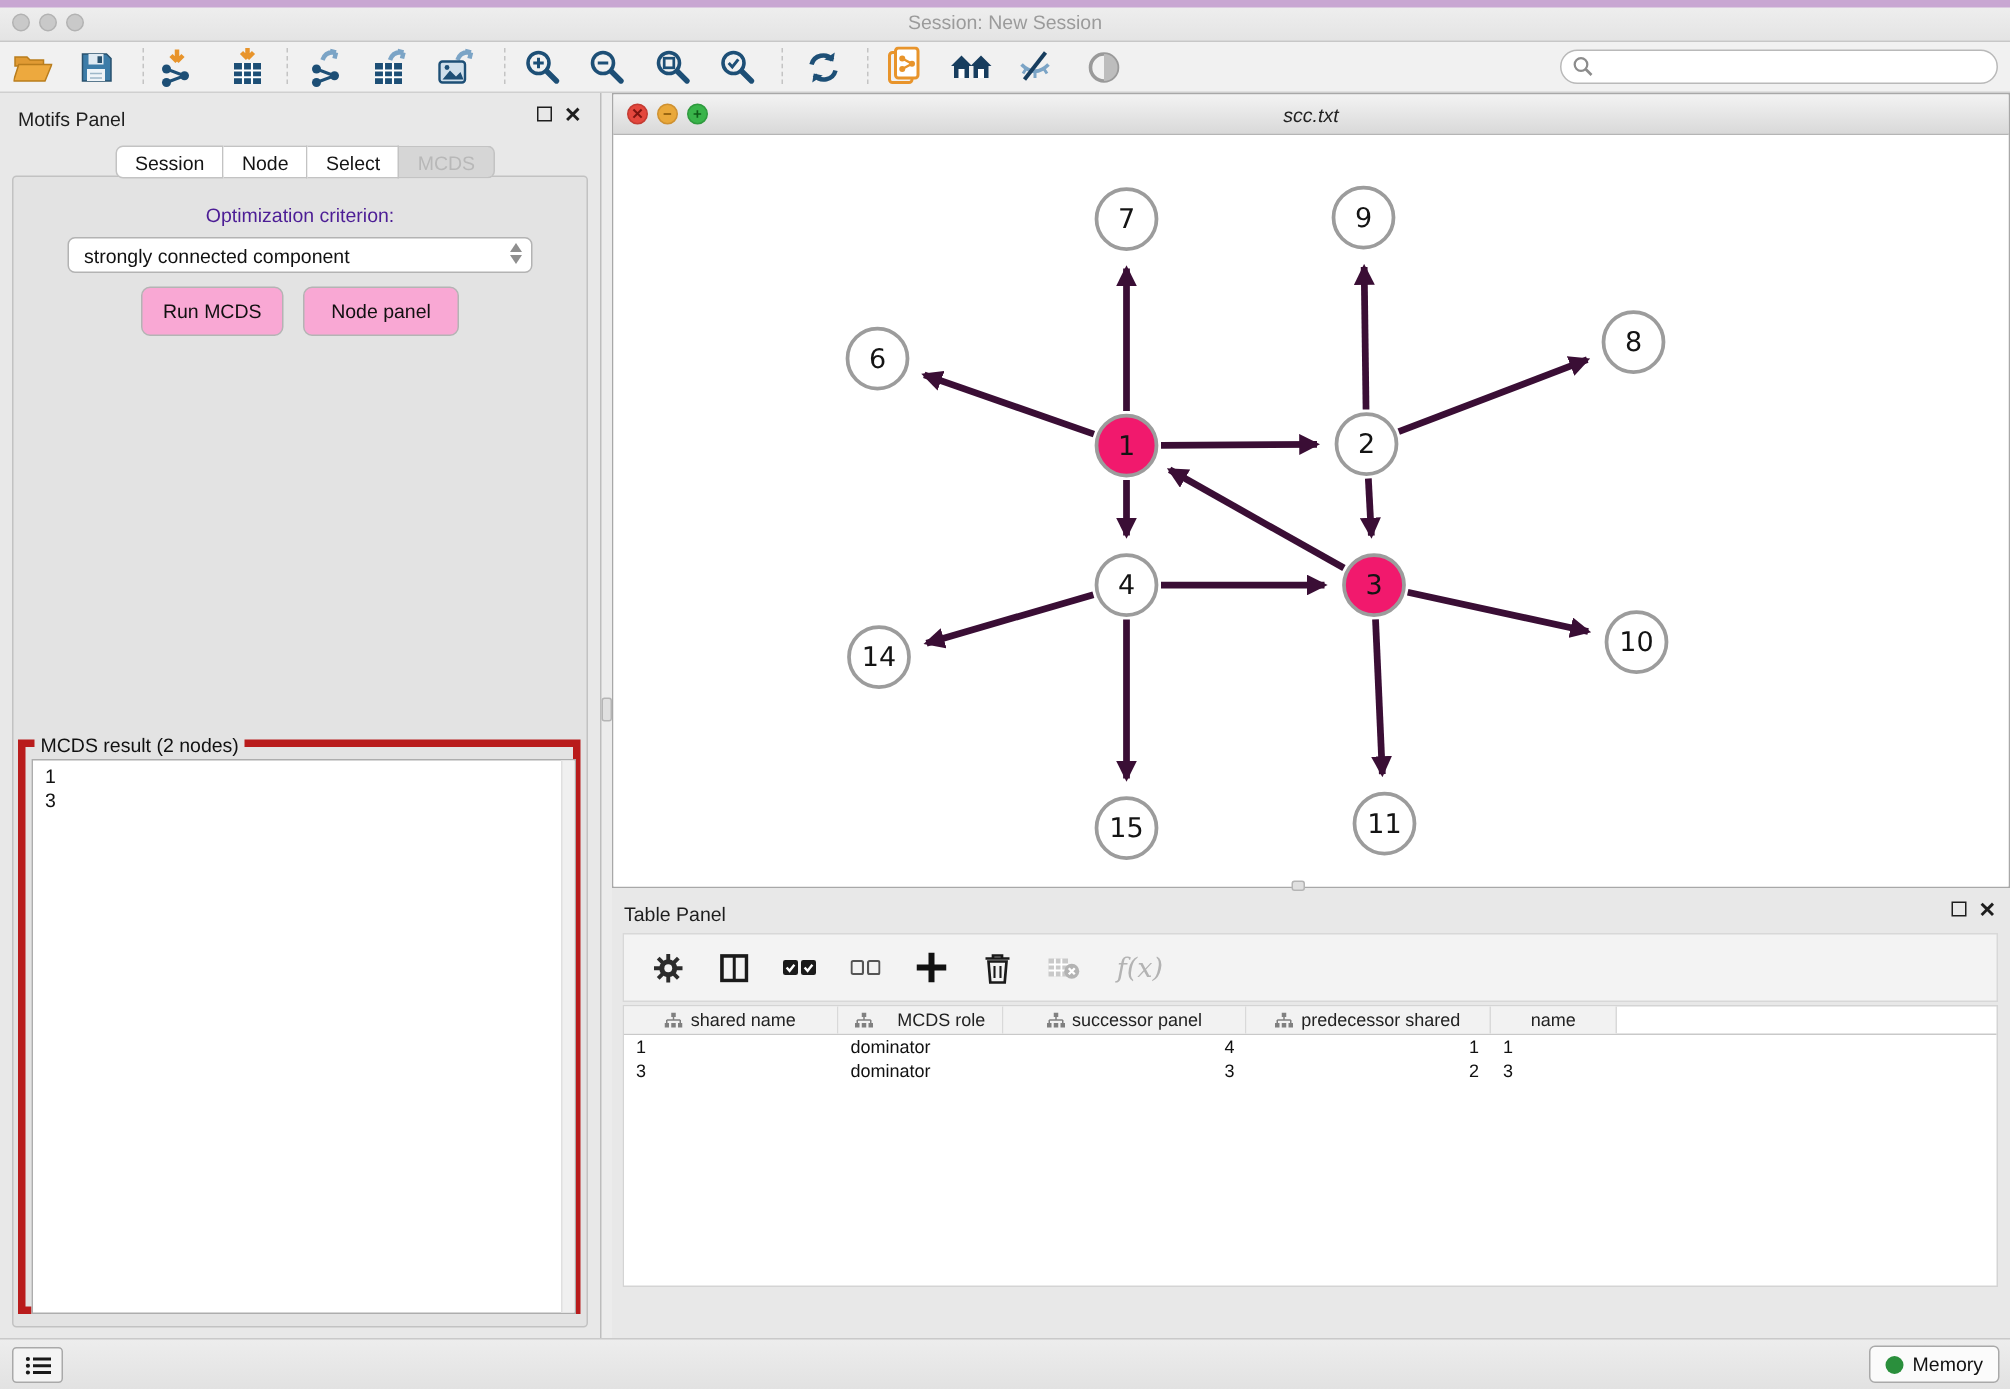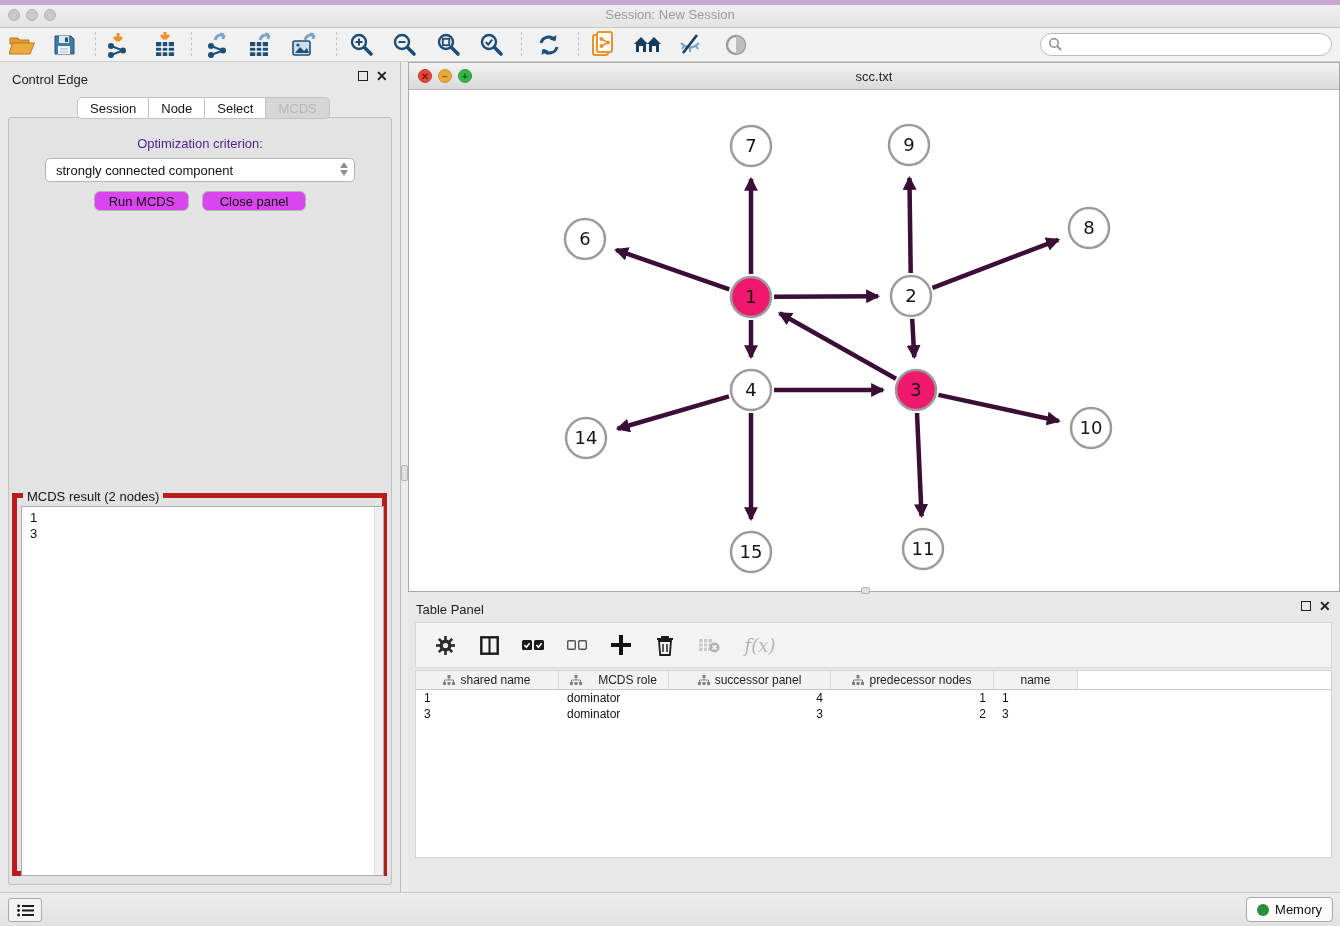--- a/index.html
+++ b/index.html
@@ -41,41 +41,41 @@
   #cp-tabs { position:absolute; left:77px; top:35px; z-index:2; }
   #cp-inner { position:absolute; left:8px; top:55px; width:384px; height:768px;
     background:#e3e3e3; border:1px solid #c2c2c2; border-radius:3px; }
   #opt-label { position:absolute; left:0; top:74px; width:100%; text-align:center; font-size:13px; color:#4c1d95; }
   #criterion-select { position:absolute; left:45px; top:96px; width:310px; height:24px; background:#fff;
     border:1px solid #b3b3b3; border-radius:5px; font-size:13px; color:#111;
     display:flex; align-items:center; padding-left:10px; }
   .stepper { position:absolute; right:6px; top:3px; display:flex; flex-direction:column; gap:2px; }
   .tri-up { width:0; height:0; border-left:4px solid transparent; border-right:4px solid transparent; border-bottom:6px solid #8f8f8f; }
   .tri-dn { width:0; height:0; border-left:4px solid transparent; border-right:4px solid transparent; border-top:6px solid #8f8f8f; }
-  .btn { position:absolute; top:129px; height:20px; background:#d946ef; border:1px solid #b4b4b4;
+  .btn { position:absolute; top:129px; height:33px; background:#f9a8d4; border:1px solid #b4b4b4;
     border-radius:6px; font-size:13px; color:#111; display:flex; align-items:center; justify-content:center; }
 
   #result-group { position:absolute; left:12px; top:431px; width:375px; height:383px;
     border:5px solid #b91c1c; }
   #result-legend { position:absolute; left:6px; top:-9px; background:#e3e3e3; padding:0 4px;
     font-size:13px; color:#111; }
   #result-box { position:absolute; left:4px; top:8px; width:363px; height:370px; background:#fff;
     border:1px solid #adadad; font-size:13px; color:#111; }
   #result-lines { padding:3px 0 0 8px; line-height:16px; }
   #result-scroll { position:absolute; right:0; top:0; width:9px; height:100%; background:#f0f0f0; border-left:1px solid #e0e0e0; }
 
   #v-splitter { position:absolute; left:400px; top:62px; width:8px; height:830px; background:#ececec; border-left:1px solid #bdbdbd; }
   #v-grip { position:absolute; left:0px; top:403px; width:7px; height:16px; background:#e0e0e0; border:1px solid #b5b5b5; border-radius:2px; }
 
   
   #net-window { position:absolute; left:408px; top:62px; width:932px; height:530px;
     border:1px solid #a8a8a8; background:#fff; }
   #net-titlebar { position:absolute; left:0; top:0; width:100%; height:27px;
     background:linear-gradient(#f3f3f3,#d9d9d9); border-bottom:1px solid #b5b5b5; }
-  #net-title { position:absolute; width:100%; top:6px; text-align:center; font-size:13px; color:#222; }
+  #net-title { position:absolute; width:100%; top:6px; text-align:center; font-size:13px; color:#222;font-style:italic; }
   .tl { position:absolute; top:6px; width:14px; height:14px; border-radius:50%;
     font-size:10px; font-weight:bold; text-align:center; line-height:13px; }
   #tl-close { left:9px;  background:#e4473d; border:1px solid #c43b32; color:#7d1410; }
   #tl-min   { left:29px; background:#e9a83a; border:1px solid #cf9130; color:#8a5a0a; }
   #tl-zoom  { left:49px; background:#39b44a; border:1px solid #2f9a3e; color:#0e5c18; }
   #net-canvas { position:absolute; left:0; top:27px; width:930px; height:501px; background:#fff; }
   #h-grip { position:absolute; left:452px; bottom:-3px; width:9px; height:7px; background:#e0e0e0; border:1px solid #b5b5b5; border-radius:2px; z-index:3; }
 
   
   #table-panel { position:absolute; left:408px; top:592px; width:932px; height:300px; background:#e8e8e8; }
@@ -248,42 +248,42 @@
   <div id="search-field">
     <svg width="15" height="15" viewBox="0 0 15 15">
       <circle cx="6" cy="6" r="4.2" fill="none" stroke="#8c8c8c" stroke-width="1.5"></circle>
       <line x1="9.2" y1="9.2" x2="13" y2="13" stroke="#8c8c8c" stroke-width="1.8"></line>
     </svg>
     <span></span>
   </div>
 </div>
 
 <div id="control-panel">
-  <div class="panel-title">Control Edge</div>
+  <div class="panel-title">Motifs Panel</div>
   <div class="win-btns" style="left:358px">
     <span class="float-box"></span>
     <span class="close-x">✕</span>
   </div>
   <div id="cp-inner"></div>
   <div id="cp-tabs" class="segmented">
       <div class="seg">Session</div>
       <div class="seg">Node</div>
       <div class="seg">Select</div>
       <div class="seg selected">MCDS</div>
     </div>
   <div id="opt-label">Optimization criterion:</div>
   <div id="criterion-select">
     <span>strongly connected component</span>
     <span class="stepper">
         <span class="tri-up"></span>
         <span class="tri-dn"></span>
       </span>
   </div>
   <div class="btn" style="left:94px; width:95px">Run MCDS</div>
-  <div class="btn" style="left:202px; width:104px">Close panel</div>
+  <div class="btn" style="left:202px; width:104px">Node panel</div>
 
   <div id="result-group">
     <span id="result-legend">MCDS result (2 nodes)</span>
     <div id="result-box">
       <div id="result-lines">
           <div>1</div>
           <div>3</div>
         </div>
       <div id="result-scroll"></div>
     </div>
@@ -456,21 +456,21 @@
         <div class="th" style="width: 163px;">
           <span>
             <svg width="12" height="11" viewBox="0 0 12 11">
               <rect x="4.5" y="0" width="3" height="3" fill="#808080"></rect>
               <path d="M6 3 v2 M1.5 5 h9 M1.5 5 v2 M10.5 5 v2" stroke="#808080" fill="none"></path>
               <rect x="0" y="7" width="3" height="3" fill="#808080"></rect>
               <rect x="4.5" y="7" width="3" height="3" fill="#808080"></rect>
               <rect x="9" y="7" width="3" height="3" fill="#808080"></rect>
             </svg>
           </span>
-          <span>predecessor nodes</span>
+          <span>predecessor shared</span>
         </div>
         <div class="th" style="width: 84px;">
           <span>name</span>
         </div>
       </div>
     <div id="tp-rows">
         <div class="tr">
           <div class="td" style="width: 143px; text-align: left;">1</div>
           <div class="td" style="width: 110px; text-align: left;">dominator</div>
           <div class="td" style="width: 162px; text-align: right;">4</div>

